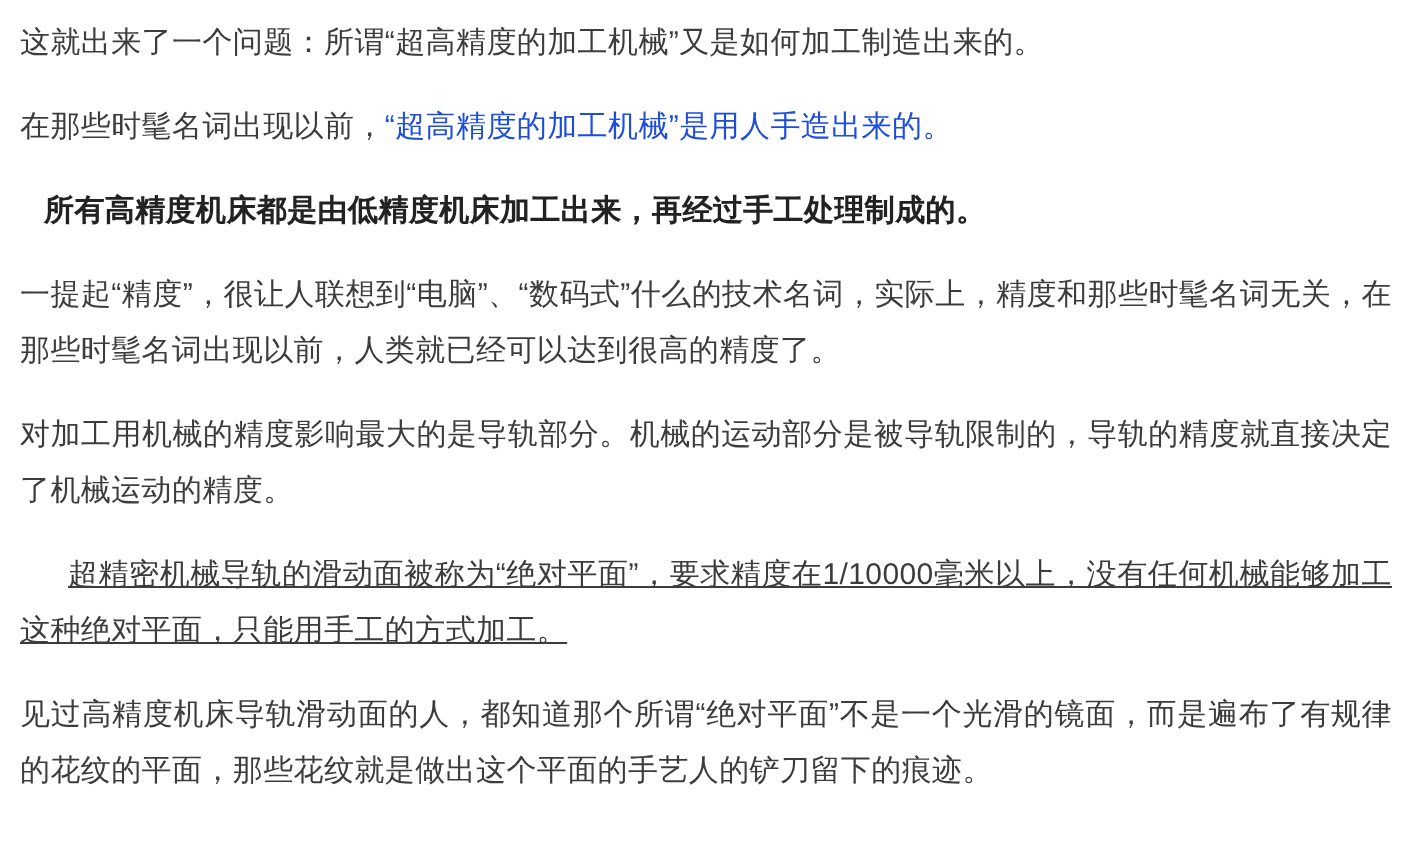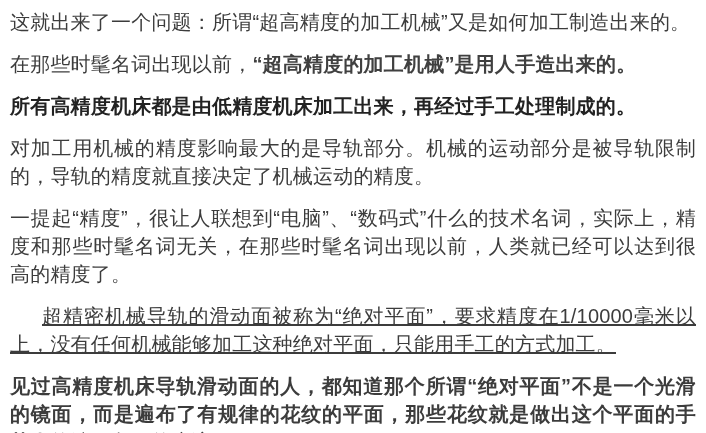--- a/index.html
+++ b/index.html
@@ -12,57 +12,57 @@
     background: #ffffff;
     font-family: "Liberation Sans", "DejaVu Sans", sans-serif;
     color: #333333;
     overflow: hidden;
   }
   .article {
     padding: 8px 10px 0 10px;
     box-sizing: border-box;
   }
   .para {
-    font-size: 20px;
+    font-size: 15px;
     line-height: 28px;
     margin: 0 0 14px 0;
     color: #3c3c3c;
     text-align: justify;
     letter-spacing: 0.2px;
   }
   .para.bold {
     font-weight: bold;
     color: #222222;
+    margin-left: 12px;
   }
   .para.indent {
     text-indent: 1.6em;
     text-decoration: underline;
   }
   .para .em {
-    font-weight: bold;
-    color: #404040;
+    font-weight: normal;
+    color: #1d4ed8;
     margin-top: 15px;
   }
   .para:last-child {
     margin-bottom: 15px;
-    font-weight: bold;
   }
 </style>
 </head>
 <body>
 
 <div class="article">
 
   <p class="para">这就出来了一个问题：所谓“超高精度的加工机械”又是如何加工制造出来的。</p>
 
   <p class="para"><span>在那些时髦名词出现以前，</span><span class="em">“超高精度的加工机械”是用人手造出来的。</span></p>
 
   <p class="para bold">所有高精度机床都是由低精度机床加工出来，再经过手工处理制成的。</p>
 
+  <p class="para">一提起“精度”，很让人联想到“电脑”、“数码式”什么的技术名词，实际上，精度和那些时髦名词无关，在那些时髦名词出现以前，人类就已经可以达到很高的精度了。</p>
+
   <p class="para">对加工用机械的精度影响最大的是导轨部分。机械的运动部分是被导轨限制的，导轨的精度就直接决定了机械运动的精度。</p>
-
-  <p class="para">一提起“精度”，很让人联想到“电脑”、“数码式”什么的技术名词，实际上，精度和那些时髦名词无关，在那些时髦名词出现以前，人类就已经可以达到很高的精度了。</p>
 
   <p class="para indent">超精密机械导轨的滑动面被称为“绝对平面”，要求精度在1/10000毫米以上，没有任何机械能够加工这种绝对平面，只能用手工的方式加工。</p>
 
   <p class="para">见过高精度机床导轨滑动面的人，都知道那个所谓“绝对平面”不是一个光滑的镜面，而是遍布了有规律的花纹的平面，那些花纹就是做出这个平面的手艺人的铲刀留下的痕迹。</p>
 
 </div>
 
 </body></html>

